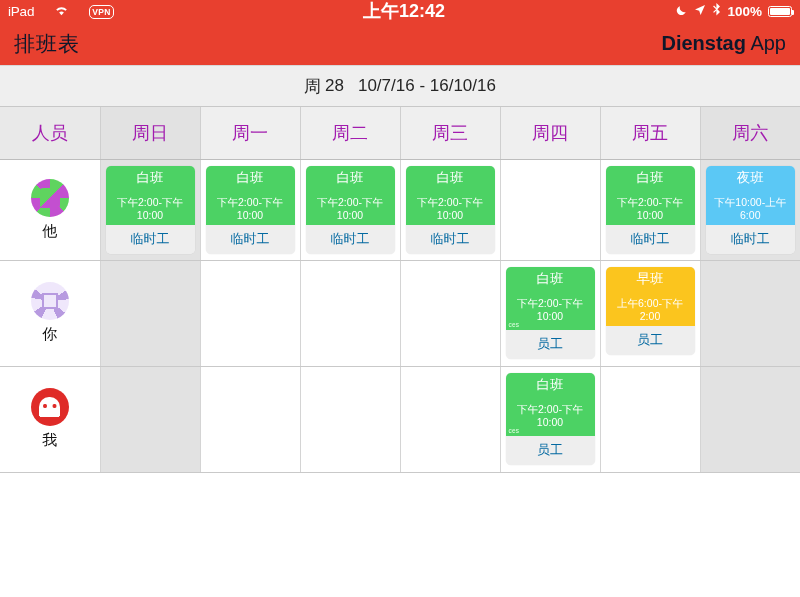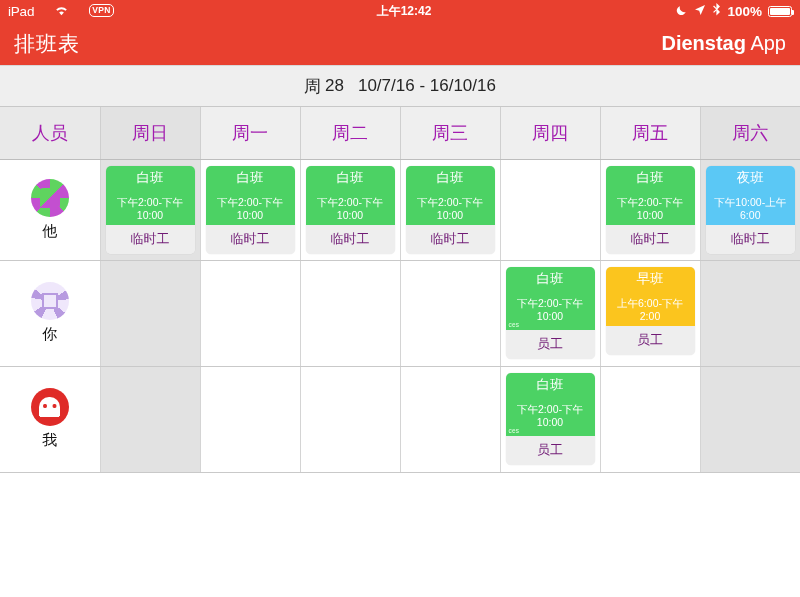--- a/index.html
+++ b/index.html
@@ -14,26 +14,26 @@
   .statusbar {
     height: 22px;
     background: #e8402f;
     color: #ffffff;
     display: flex;
     align-items: center;
     padding: 0 8px;
     font-size: 13px;
     position: relative;
   }
-  .sb-left { display: flex; align-items: flex-start; gap: 20px; }
+  .sb-left { display: flex; align-items: flex-end; gap: 20px; }
   .sb-device { font-size: 13.5px; letter-spacing: -0.2px; }
   .sb-center {
     position: absolute; left: 8px; right: 0; top: 0; height: 22px;
     display: flex; align-items: center; justify-content: center;
-    font-size: 12px; font-weight: bold; pointer-events: none;
+    font-size: 18px; font-weight: bold; pointer-events: none;
   }
   .sb-right {
     margin-left: auto; display: flex; align-items: center; gap: 6px;
     font-size: 13.5px; font-weight: bold; position: relative; z-index: 2;
   }
   .vpn-badge {
     border: 1.5px solid #ffffff; border-radius: 5px;
     font-size: 8.5px; font-weight: bold; line-height: 1;
     padding: 1.5px 2px; letter-spacing: 0.3px;
   }
@@ -46,21 +46,21 @@
     width: 2px; height: 5px; background: #fff; border-radius: 0 1px 1px 0;
   }
   .batt i { position: absolute; left: 1px; top: 1px; bottom: 1px; right: 1px; background: #fff; border-radius: 1px; display:block; }
 
   
   .navbar {
     height: 44px;
     background: #e8402f;
     display: flex; align-items: center; justify-content: space-between;
     padding: 0 14px;
-    color: #ffffff;
+    color: #0f172a;
     border-bottom: 1px solid #d8d8d8;
   }
   .nav-title { font-size: 21px; letter-spacing: 1px; }
   .nav-brand { font-size: 20px; }
   .nav-brand .b { font-weight: bold; margin-top: 21px; }
   .nav-brand .l { font-weight: normal; }
 
   
   .weekbar {
     height: 41px;
@@ -166,21 +166,21 @@
   .shift-time { font-size: 10.5px; line-height: 13px; margin-top: 10px; }
   .shift-note {
     position: absolute; left: 3px; bottom: 1px;
     font-size: 6.5px; line-height: 8px; color: #e4ffe4;
     letter-spacing: 0.2px;
   }
   .shift-foot {
     background: #eeeeee;
     text-align: center;
     font-size: 13px;
-    color: #701a75;
+    color: #0369a1;
     padding: 5px 2px 6px;
   }
   .shift.tall .shift-head { min-height: 63px; }
   .shift.short .shift-head { min-height: 35px; }
 </style>
 </head>
 <body>
 
 <div class="statusbar">
   <div class="sb-left">

